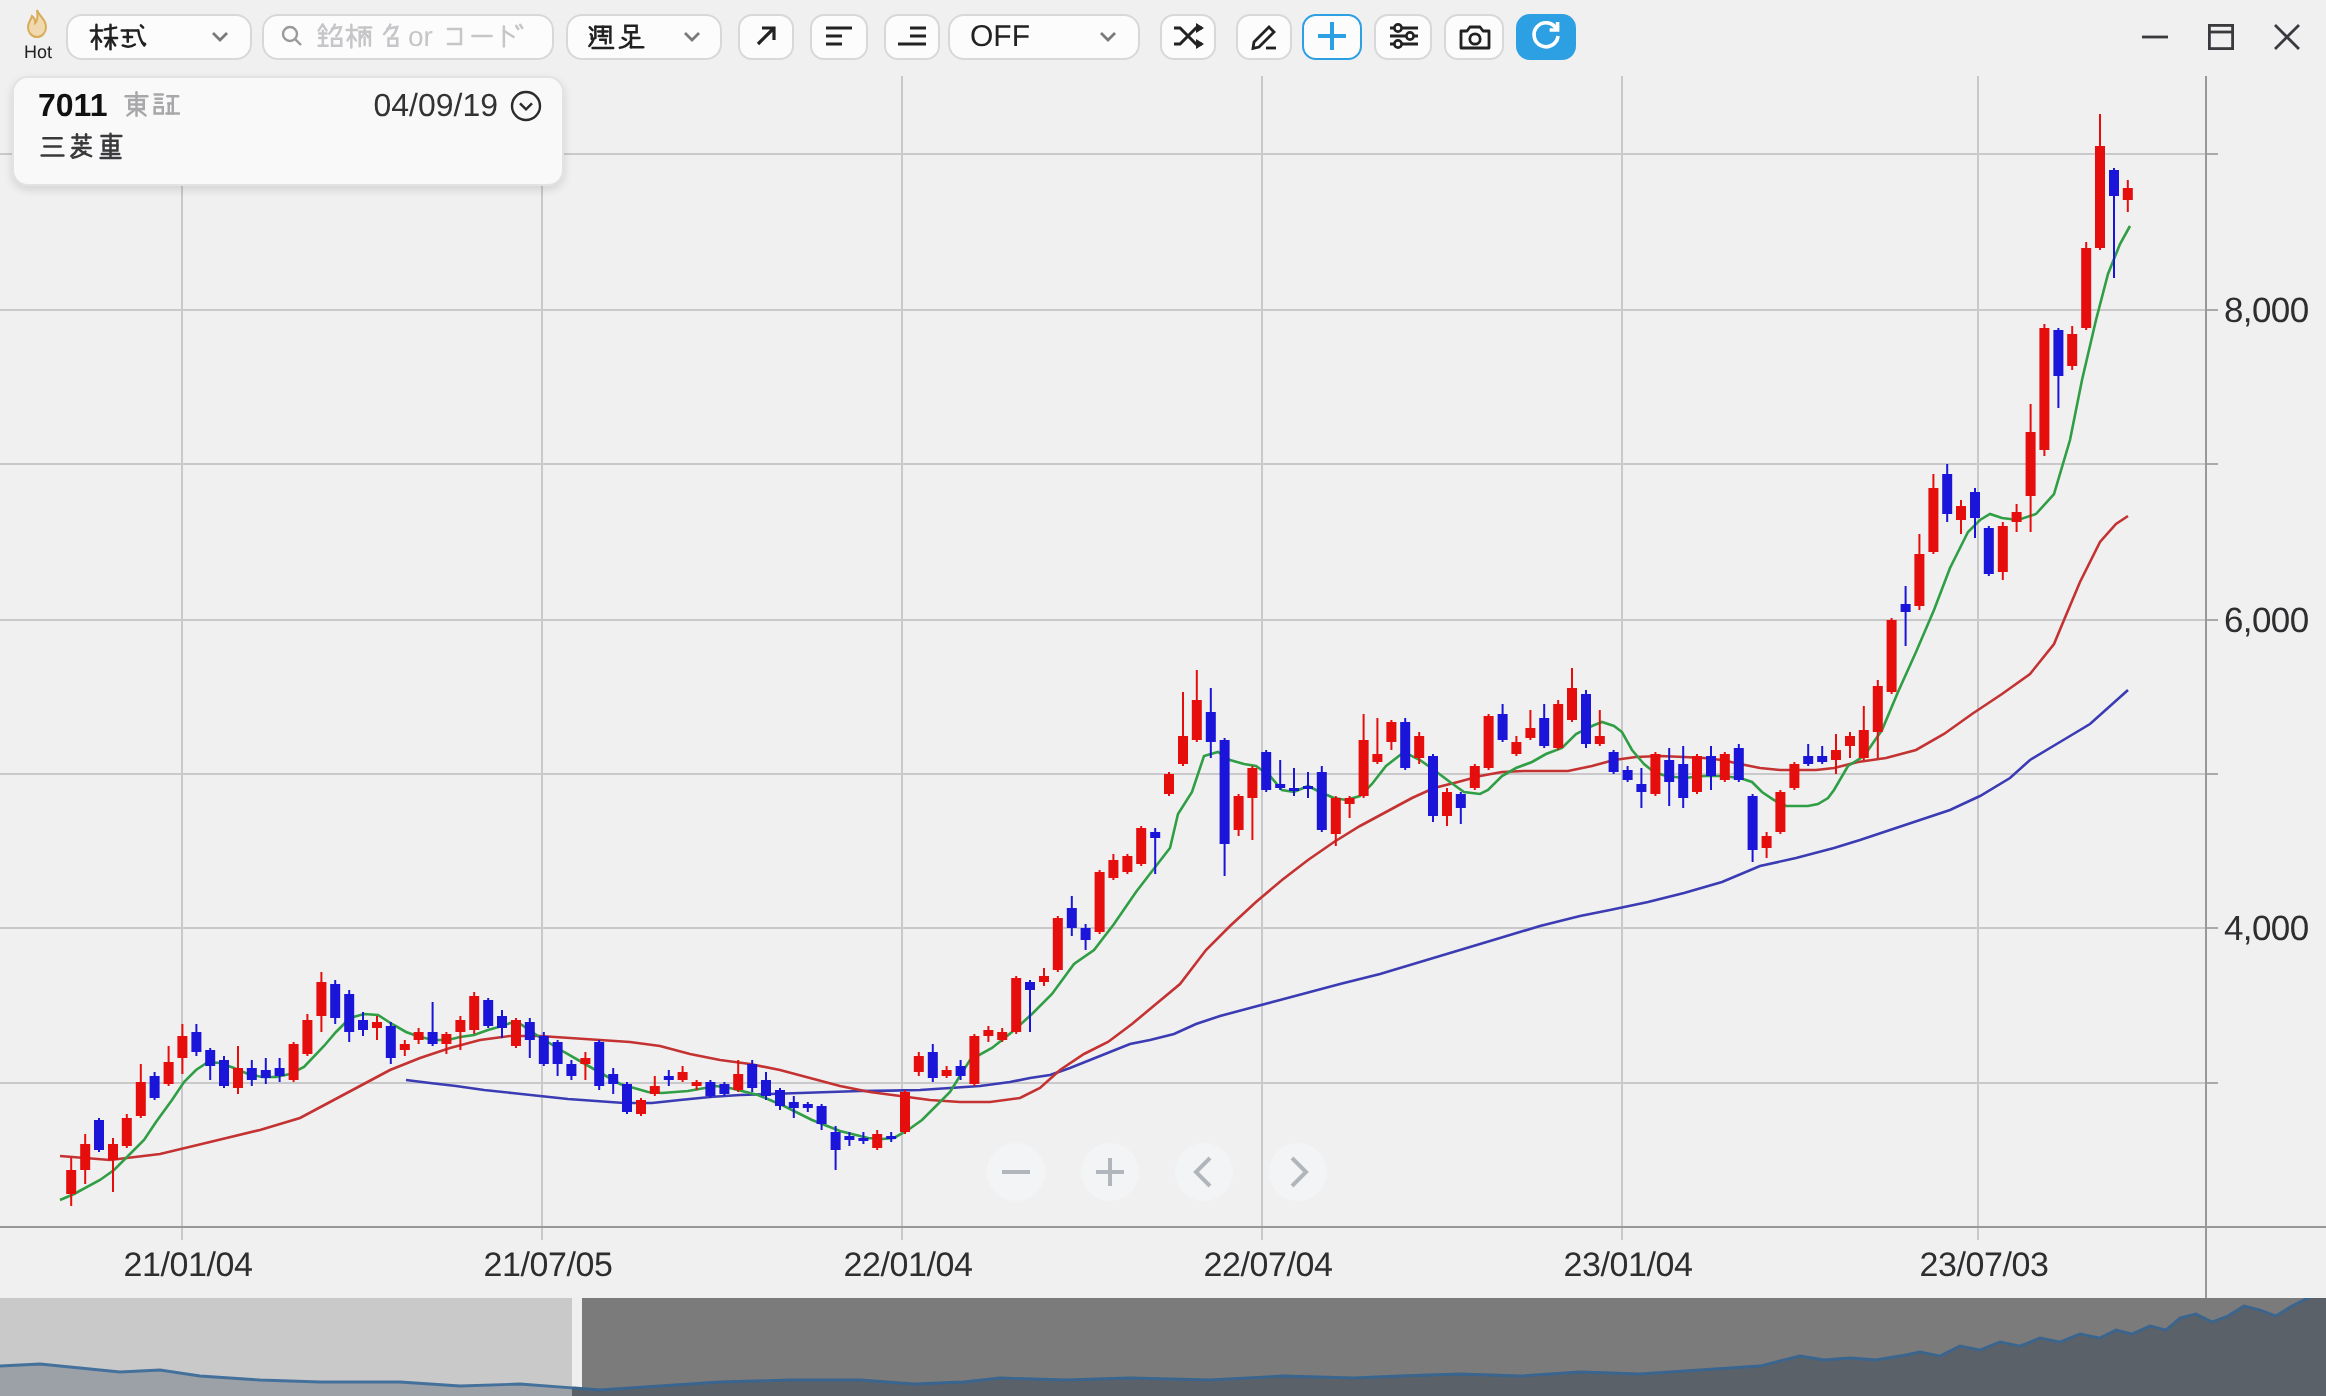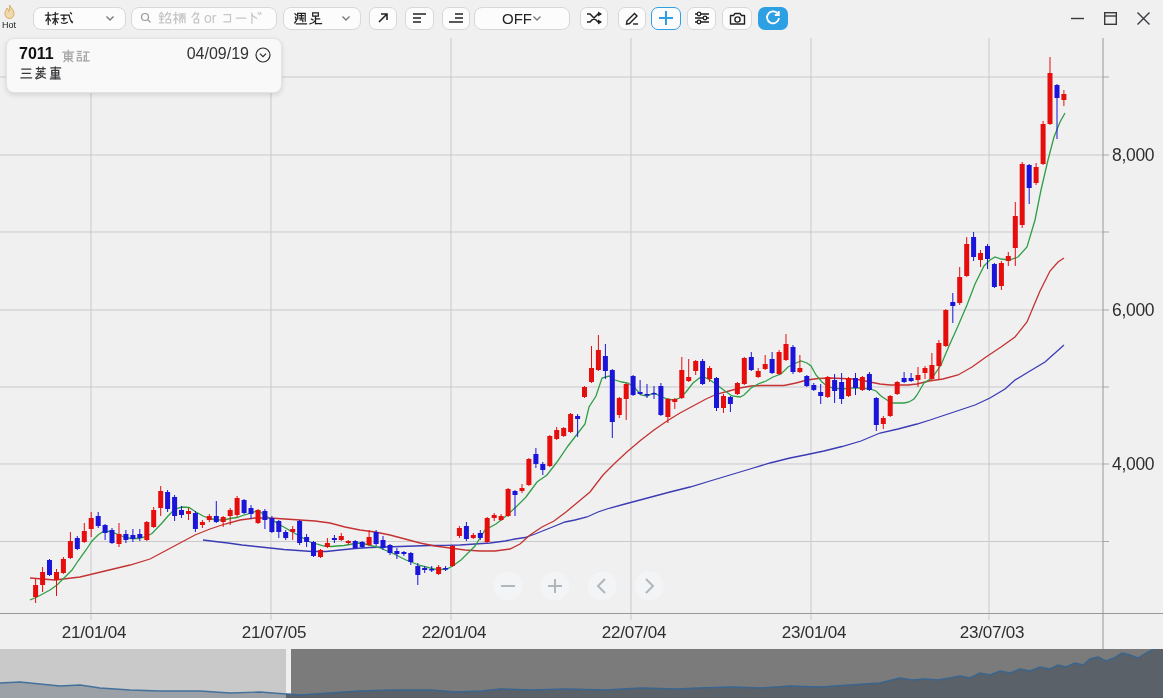--- a/index.html
+++ b/index.html
@@ -355,21 +355,21 @@
         <rect x="0" y="649" width="286" height="49"></rect>
       </clipPath>
 <clipPath id="navR">
         <rect x="286" y="649" width="877" height="49"></rect>
       </clipPath>
 <path d="M0,698 L0,683 L20,682 L40,684 L60,686 L80,685 L100,688 L130,690 L160,691 L200,691 L230,693 L260,692 L287,694 L300,695 L330,693 L360,691 L395,690 L430,690 L457,692 L482,691 L500,689 L533,690 L565,689 L605,690 L641,688 L677,689 L700,688 L730,687 L760,688 L790,686 L820,687 L850,685 L880,683 L900,678 L912,680 L925,679 L938,680 L950,678 L960,676 L970,678 L980,673 L990,675 L1000,671 L1010,673 L1020,669 L1030,671 L1040,667 L1050,669 L1058,665 L1066,667 L1075,663 L1083,665 L1090,659 L1098,657 L1106,661 L1114,658 L1122,653 L1130,655 L1138,658 L1146,653 L1154,649 L1163,646 L1163,698 Z" fill="#9ba1a7" clip-path="url(#navL)"></path>
 <path d="M0,683 L20,682 L40,684 L60,686 L80,685 L100,688 L130,690 L160,691 L200,691 L230,693 L260,692 L287,694 L300,695 L330,693 L360,691 L395,690 L430,690 L457,692 L482,691 L500,689 L533,690 L565,689 L605,690 L641,688 L677,689 L700,688 L730,687 L760,688 L790,686 L820,687 L850,685 L880,683 L900,678 L912,680 L925,679 L938,680 L950,678 L960,676 L970,678 L980,673 L990,675 L1000,671 L1010,673 L1020,669 L1030,671 L1040,667 L1050,669 L1058,665 L1066,667 L1075,663 L1083,665 L1090,659 L1098,657 L1106,661 L1114,658 L1122,653 L1130,655 L1138,658 L1146,653 L1154,649 L1163,646" fill="none" stroke="#44719c" stroke-width="1.4" clip-path="url(#navL)"></path>
 <path d="M0,698 L0,683 L20,682 L40,684 L60,686 L80,685 L100,688 L130,690 L160,691 L200,691 L230,693 L260,692 L287,694 L300,695 L330,693 L360,691 L395,690 L430,690 L457,692 L482,691 L500,689 L533,690 L565,689 L605,690 L641,688 L677,689 L700,688 L730,687 L760,688 L790,686 L820,687 L850,685 L880,683 L900,678 L912,680 L925,679 L938,680 L950,678 L960,676 L970,678 L980,673 L990,675 L1000,671 L1010,673 L1020,669 L1030,671 L1040,667 L1050,669 L1058,665 L1066,667 L1075,663 L1083,665 L1090,659 L1098,657 L1106,661 L1114,658 L1122,653 L1130,655 L1138,658 L1146,653 L1154,649 L1163,646 L1163,698 Z" fill="#5b6168" clip-path="url(#navR)"></path>
 <path d="M0,683 L20,682 L40,684 L60,686 L80,685 L100,688 L130,690 L160,691 L200,691 L230,693 L260,692 L287,694 L300,695 L330,693 L360,691 L395,690 L430,690 L457,692 L482,691 L500,689 L533,690 L565,689 L605,690 L641,688 L677,689 L700,688 L730,687 L760,688 L790,686 L820,687 L850,685 L880,683 L900,678 L912,680 L925,679 L938,680 L950,678 L960,676 L970,678 L980,673 L990,675 L1000,671 L1010,673 L1020,669 L1030,671 L1040,667 L1050,669 L1058,665 L1066,667 L1075,663 L1083,665 L1090,659 L1098,657 L1106,661 L1114,658 L1122,653 L1130,655 L1138,658 L1146,653 L1154,649 L1163,646" fill="none" stroke="#39658f" stroke-width="1.4" clip-path="url(#navR)"></path>
 </svg>
-<div style="position:absolute;left:2px;top:4px;width:24px;height:28px;text-align:left"><svg width="15" height="16" viewBox="0 0 15 16">
+<div style="position:absolute;left:2px;top:4px;width:24px;height:28px;text-align:right"><svg width="15" height="16" viewBox="0 0 15 16">
         <path d="M7.5 1 C8.5 4 12 5.5 12 9.5 C12 12.5 10 14.5 7.5 14.5 C5 14.5 3 12.5 3 9.5 C3 7 4.5 6 5 4 C6.2 5 6.8 6 6.6 7.5 C7.8 6.5 8 4.5 7.5 1 Z" fill="#f0d9ae" stroke="#d8ab58" stroke-width="1"></path>
       </svg><div style="font-size:9px;color:#222;margin-top:-3px;line-height:9px">Hot</div></div>
 <div style="position:absolute;left:33px;top:6.5px;width:93px;height:23px;background:#fcfcfd;border:1px solid #d8d8da;border-radius:8px;box-sizing:border-box;display:flex;align-items:center;justify-content:space-between;padding:0 10px">
       <svg width="30" height="15" viewBox="0 0 32 16" style="display:block">
         <path d="M1.5 4.5 h6" transform="translate(0,0)" stroke="#222" stroke-width="1.3333333333333333" fill="none" stroke-linecap="round"></path>
         <path d="M4.5 1.5 v13" transform="translate(0,0)" stroke="#222" stroke-width="1.3333333333333333" fill="none" stroke-linecap="round"></path>
         <path d="M4.5 7 L2 10.5" transform="translate(0,0)" stroke="#222" stroke-width="1.3333333333333333" fill="none" stroke-linecap="round"></path>
         <path d="M4.5 7 L7 10.5" transform="translate(0,0)" stroke="#222" stroke-width="1.3333333333333333" fill="none" stroke-linecap="round"></path>
         <path d="M9 4 l6 -1" transform="translate(0,0)" stroke="#222" stroke-width="1.3333333333333333" fill="none" stroke-linecap="round"></path>
         <path d="M9 8.5 h6.5" transform="translate(0,0)" stroke="#222" stroke-width="1.3333333333333333" fill="none" stroke-linecap="round"></path>
@@ -462,21 +462,21 @@
 <div style="position:absolute;left:405px;top:6.5px;width:29px;height:23px;background:#fcfcfd;border:1px solid #d8d8da;border-radius:7px;box-sizing:border-box;display:flex;align-items:center;justify-content:center">
       <svg width="18" height="16" viewBox="0 0 18 16">
         <path d="M2 4 h13 M2 8 h8 M2 12 h8" stroke="#222" stroke-width="1.6" fill="none"></path>
       </svg>
     </div>
 <div style="position:absolute;left:442px;top:6.5px;width:28px;height:23px;background:#fcfcfd;border:1px solid #d8d8da;border-radius:7px;box-sizing:border-box;display:flex;align-items:center;justify-content:center">
       <svg width="18" height="16" viewBox="0 0 18 16">
         <path d="M8 4 h8 M8 8 h8 M2 12 h14" stroke="#222" stroke-width="1.6" fill="none"></path>
       </svg>
     </div>
-<div style="position:absolute;left:474px;top:6.5px;width:96px;height:23px;background:#fcfcfd;border:1px solid #d8d8da;border-radius:8px;box-sizing:border-box;display:flex;align-items:center;justify-content:center;padding:0 10px">
+<div style="position:absolute;left:474px;top:6.5px;width:96px;height:23px;background:#fcfcfd;border:1px solid #d8d8da;border-radius:8px;box-sizing:border-box;display:flex;align-items:center;justify-content:space-between;padding:0 10px">
       <span style="font-size:15px;color:#222">OFF</span>
       <svg width="10" height="7" viewBox="0 0 10 7">
         <path d="M1.5 1.5 L5 5 L8.5 1.5" stroke="#7a7a7a" stroke-width="1.4" fill="none"></path>
       </svg>
     </div>
 <div style="position:absolute;left:580px;top:6.5px;width:28px;height:23px;background:#fcfcfd;border:1px solid #d8d8da;border-radius:7px;box-sizing:border-box;display:flex;align-items:center;justify-content:center">
       <svg width="18" height="16" viewBox="0 0 18 16">
         <path d="M2 4 h3 l8 8 h3 M2 12 h3 l8 -8 h3" stroke="#222" stroke-width="1.5" fill="none"></path>
         <path d="M13 1.5 L17 4 L13 6.5 Z" fill="#222"></path>
         <path d="M13 9.5 L17 12 L13 14.5 Z" fill="#222"></path>
@@ -517,21 +517,21 @@
       <line x1="0" y1="6.5" x2="13" y2="6.5" stroke="#3a3a3e" stroke-width="1.4"></line>
     </svg>
 <svg style="position:absolute;left:1104px;top:12px" width="13" height="13" viewBox="0 0 13 13">
       <rect x="0.7" y="0.7" width="11.6" height="11.6" fill="none" stroke="#3a3a3e" stroke-width="1.4"></rect>
       <line x1="0.7" y1="4" x2="12.3" y2="4" stroke="#3a3a3e" stroke-width="1.4"></line>
     </svg>
 <svg style="position:absolute;left:1137px;top:12px" width="13" height="13" viewBox="0 0 13 13">
       <path d="M0.5 0.5 L12.5 12.5 M12.5 0.5 L0.5 12.5" stroke="#3a3a3e" stroke-width="1.4"></path>
     </svg>
 <div style="position:absolute;left:6px;top:38px;width:276px;height:55px;background:#f9f9fa;border:1px solid #e3e3e5;border-radius:8px;box-shadow:0 2px 5px rgba(0,0,0,0.12);box-sizing:border-box;padding:6px 10px 0 12px">
-      <div style="display:flex;align-items:flex-end">
+      <div style="display:flex;align-items:flex-start">
         <span style="font-size:16px;font-weight:bold;color:#111">7011</span>
         <span style="margin-left:7px">
           <svg width="29.0" height="14.5" viewBox="0 0 32 16" style="display:block">
             <path d="M2 3.5 h12" transform="translate(0,0)" stroke="#a8a8aa" stroke-width="1.3793103448275863" fill="none" stroke-linecap="round"></path>
             <path d="M8 1.2 v13" transform="translate(0,0)" stroke="#a8a8aa" stroke-width="1.3793103448275863" fill="none" stroke-linecap="round"></path>
             <path d="M4 5.5 h8 v5 h-8" transform="translate(0,0)" stroke="#a8a8aa" stroke-width="1.3793103448275863" fill="none" stroke-linecap="round"></path>
             <path d="M4 10.5 l0 -5" transform="translate(0,0)" stroke="#a8a8aa" stroke-width="1.3793103448275863" fill="none" stroke-linecap="round"></path>
             <path d="M4 8 h8" transform="translate(0,0)" stroke="#a8a8aa" stroke-width="1.3793103448275863" fill="none" stroke-linecap="round"></path>
             <path d="M7.5 10.5 L3 14" transform="translate(0,0)" stroke="#a8a8aa" stroke-width="1.3793103448275863" fill="none" stroke-linecap="round"></path>
             <path d="M8.5 10.5 L13 14" transform="translate(0,0)" stroke="#a8a8aa" stroke-width="1.3793103448275863" fill="none" stroke-linecap="round"></path>

